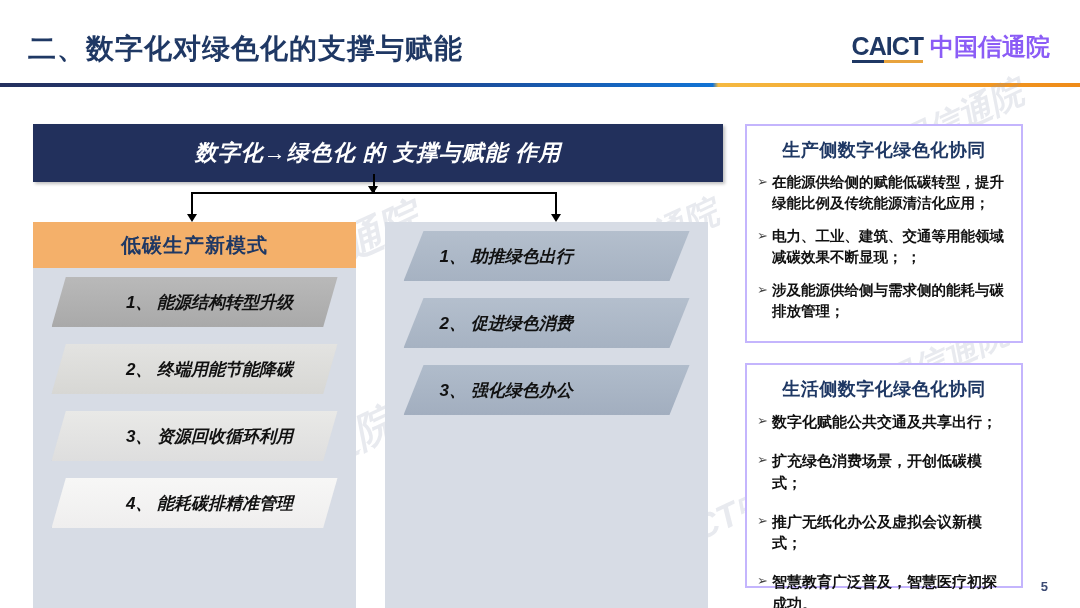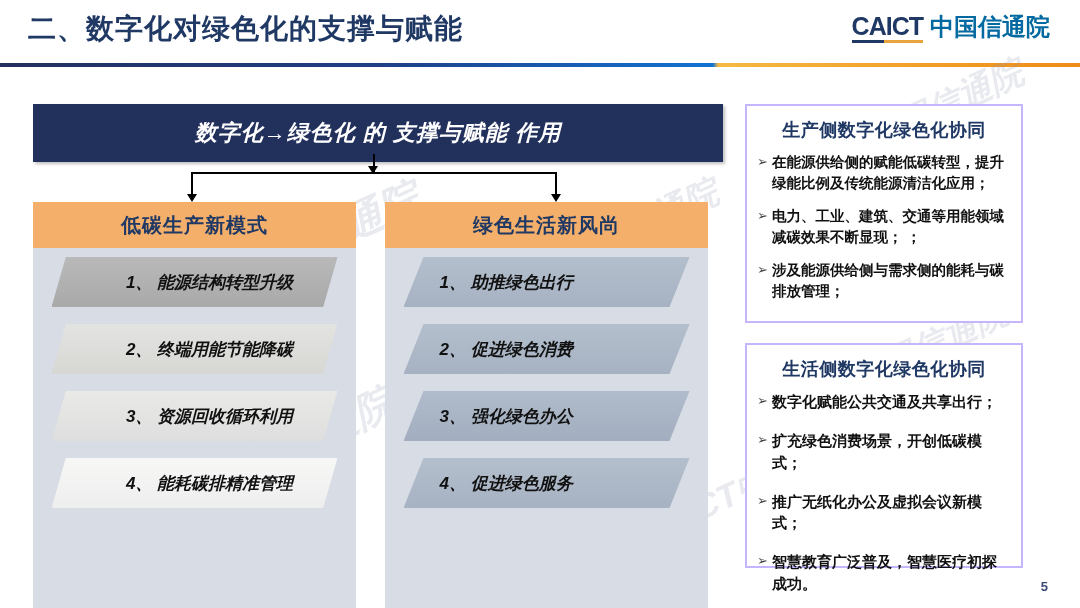--- a/index.html
+++ b/index.html
@@ -1,21 +1,21 @@
 <!DOCTYPE html>
 <html><head>
 <meta charset="utf-8">
 <style>
   html,body{margin:0;padding:0;}
   body{
     width:1080px;height:608px;background:#ffffff;
     font-family:"Liberation Sans","DejaVu Sans",sans-serif;
     overflow:hidden;position:relative;
   }
-  #slide{position:absolute;inset:0;background:#fff;}
+  #slide{position:absolute;inset:0;background:#fff;margin-top:20px;}
 
   
   .hdr-title{
     position:absolute;left:28px;top:10px;
     font-size:28px;font-weight:bold;color:#1f3864;
     letter-spacing:1px;white-space:nowrap;
   }
   .logo{
     position:absolute;right:30px;top:14px;
     display:flex;align-items:flex-end;gap:7px;white-space:nowrap;
@@ -23,21 +23,21 @@
   .logo-mark{
     font-size:25px;font-weight:bold;color:#1f3864;
     letter-spacing:-1px;line-height:1;
     padding-bottom:3px;position:relative;
   }
   .logo-mark::after{
     content:"";position:absolute;left:0;right:0;bottom:-1px;height:3px;
     background:linear-gradient(to right,#1f3864 0%,#1f3864 45%,#e8a33d 45%,#e8a33d 100%);
   }
   .logo-cn{
-    font-size:24px;font-weight:bold;color:#0369a1;line-height:1;
+    font-size:24px;font-weight:bold;color:#8b5cf6;line-height:1;
     padding-bottom:3px;
   }
 
   .rule{
     position:absolute;left:0;right:0;top:63px;height:4px;
     background:linear-gradient(to right,#24305e 0%,#1f3f86 35%,#1273d4 66%,#f5b941 66.5%,#ef8b18 100%);
   }
 
   
   .banner{
@@ -176,34 +176,30 @@
       <div class="chev" style="background:linear-gradient(to bottom,#e9e9e7,#dedede);">
         <span>3、 资源回收循环利用</span>
       </div>
       <div class="chev" style="background:linear-gradient(to bottom,#f7f7f6,#efeeee);">
         <span>4、 能耗碳排精准管理</span>
       </div>
     </div>
   </div>
 
   <div class="col col-right">
-    <div class="col-head">绿色生活新风尚</div>
     <div class="col-body">
       <div class="chev" style="background:linear-gradient(to bottom,#b4bfcd,#a6b2c2);">
         <span>1、 助推绿色出行</span>
       </div>
       <div class="chev" style="background:linear-gradient(to bottom,#b4bfcd,#a6b2c2);">
         <span>2、 促进绿色消费</span>
       </div>
       <div class="chev" style="background:linear-gradient(to bottom,#b0bccb,#a2aebf);">
         <span>3、 强化绿色办公</span>
       </div>
-      <div class="chev" style="background:linear-gradient(to bottom,#b4bfcd,#a6b2c2);">
-        <span>4、 促进绿色服务</span>
-      </div>
     </div>
   </div>
 
   <div class="panel panel-1">
     <div class="panel-title">生产侧数字化绿色化协同</div>
     <div class="bullets">
       <div class="bullet">
         <span class="bullet-mark">➢</span>
         <span>在能源供给侧的赋能低碳转型，提升绿能比例及传统能源清洁化应用；</span>
       </div>

